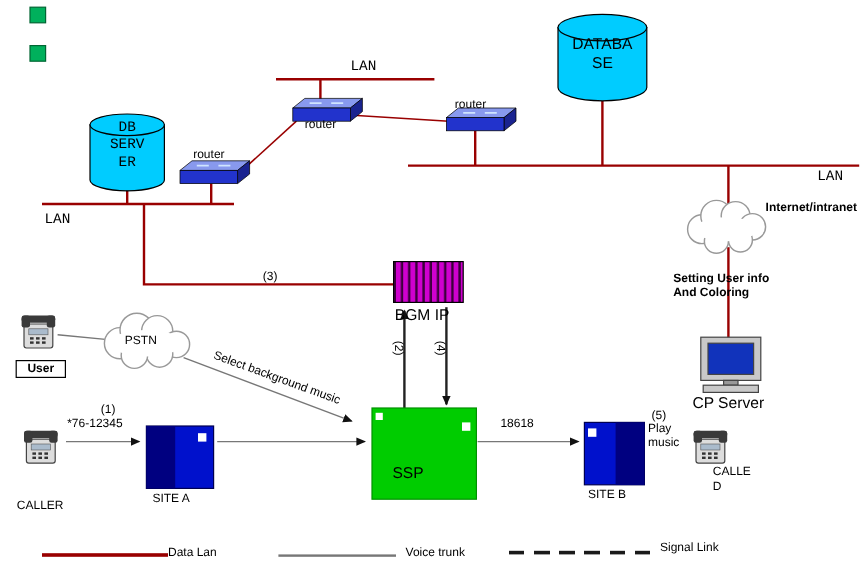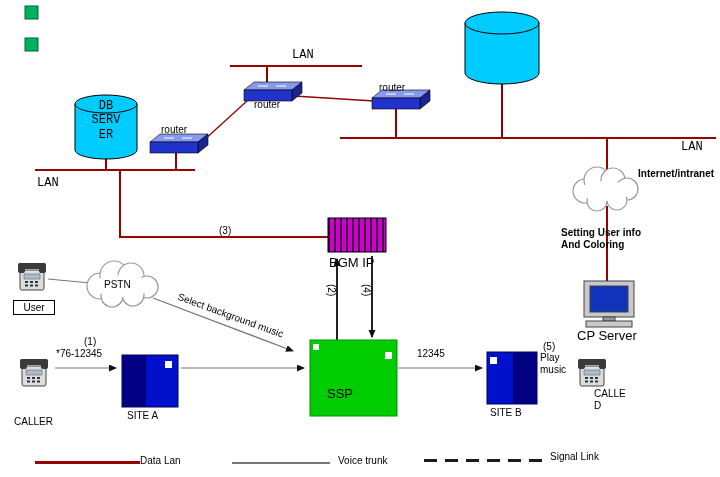--- a/index.html
+++ b/index.html
@@ -9,21 +9,21 @@
   .lbl{position:absolute;font-size:10px;line-height:1.2;white-space:nowrap;}
   .pre{white-space:pre-line;}
   .center{text-align:center;}
   .s10{font-size:10px;}
   .s12{font-size:12px;font-family:Liberation Mono, monospace;}
   .s13{font-size:13px;}
   .bold{font-weight:bold;}
   .vert{writing-mode:vertical-rl;}
   .rot20{transform:rotate(20deg);transform-origin:0 0;}
   .user-box{position:absolute;border:1px solid #000;background:#fff;text-align:center;
-            font-size:10px;line-height:13px;padding:0 2px;}
+            font-size:10px;line-height:13px;padding:0 2px;font-weight:bold;}
   .legend-line{position:absolute;}
 </style>
 </head>
 <body>
 
 <div id="canvas">
 
   <svg id="svgLayer" width="720" height="477" viewBox="0 0 720 477">
     <defs>
       <marker id="arr" markerUnits="userSpaceOnUse" markerWidth="10" markerHeight="8" refX="7" refY="3.5" orient="auto">
@@ -167,20 +167,22 @@
   <div class="lbl s12" style="left:37px;top:176px">LAN</div>
   <div class="lbl s12" style="left:681px;top:140px">LAN</div>
 
   <div class="lbl" style="left:254px;top:99px">router</div>
   <div class="lbl" style="left:379px;top:82px">router</div>
   <div class="lbl" style="left:161px;top:124px">router</div>
 
   <div class="lbl s12 center pre" style="left:78px;top:99px;width:56px">DB
 SERV
 ER</div>
+  <div class="lbl s13 center pre" style="left:466px;top:29px;width:72px">DATABA
+SE</div>
 
   <div class="lbl s10 bold" style="left:638px;top:168px">Internet/intranet</div>
   <div class="lbl bold pre" style="left:561px;top:227px">Setting User info
 And Coloring</div>
   <div class="lbl s13" style="left:577px;top:328px">CP Server</div>
 
   <div class="lbl" style="left:104px;top:279px">PSTN</div>
   <div class="user-box" style="left:13px;top:300px;width:36px">User</div>
 
   <div class="lbl s13" style="left:329px;top:255px">BGM IP</div>
@@ -193,21 +195,21 @@
   <div class="lbl pre" style="left:594px;top:388px">CALLE
 D</div>
 
   <div class="lbl s10 rot20" style="left:180px;top:291px">Select background music</div>
 
   <div class="lbl s10" style="left:84px;top:336px">(1)</div>
   <div class="lbl s10" style="left:56px;top:348px">*76-12345</div>
   <div class="lbl s10" style="left:219px;top:225px">(3)</div>
   <div class="lbl s10 vert" style="left:325px;top:284px">(2)</div>
   <div class="lbl s10 vert" style="left:360px;top:284px">(4)</div>
-  <div class="lbl s10" style="left:417px;top:348px">12345</div>
+  <div class="lbl s10" style="left:417px;top:348px">18618</div>
   <div class="lbl s10" style="left:543px;top:341px">(5)</div>
   <div class="lbl s10 pre" style="left:540px;top:352px">Play
 music</div>
 
   <div class="legend-line" style="left:35px;top:461px;width:105px;height:3px;background:#990000"></div>
   <div class="lbl" style="left:140px;top:455px">Data Lan</div>
 
   <div class="legend-line" style="left:232px;top:462px;width:98px;height:2px;background:#777"></div>
   <div class="lbl" style="left:338px;top:455px">Voice trunk</div>
 

